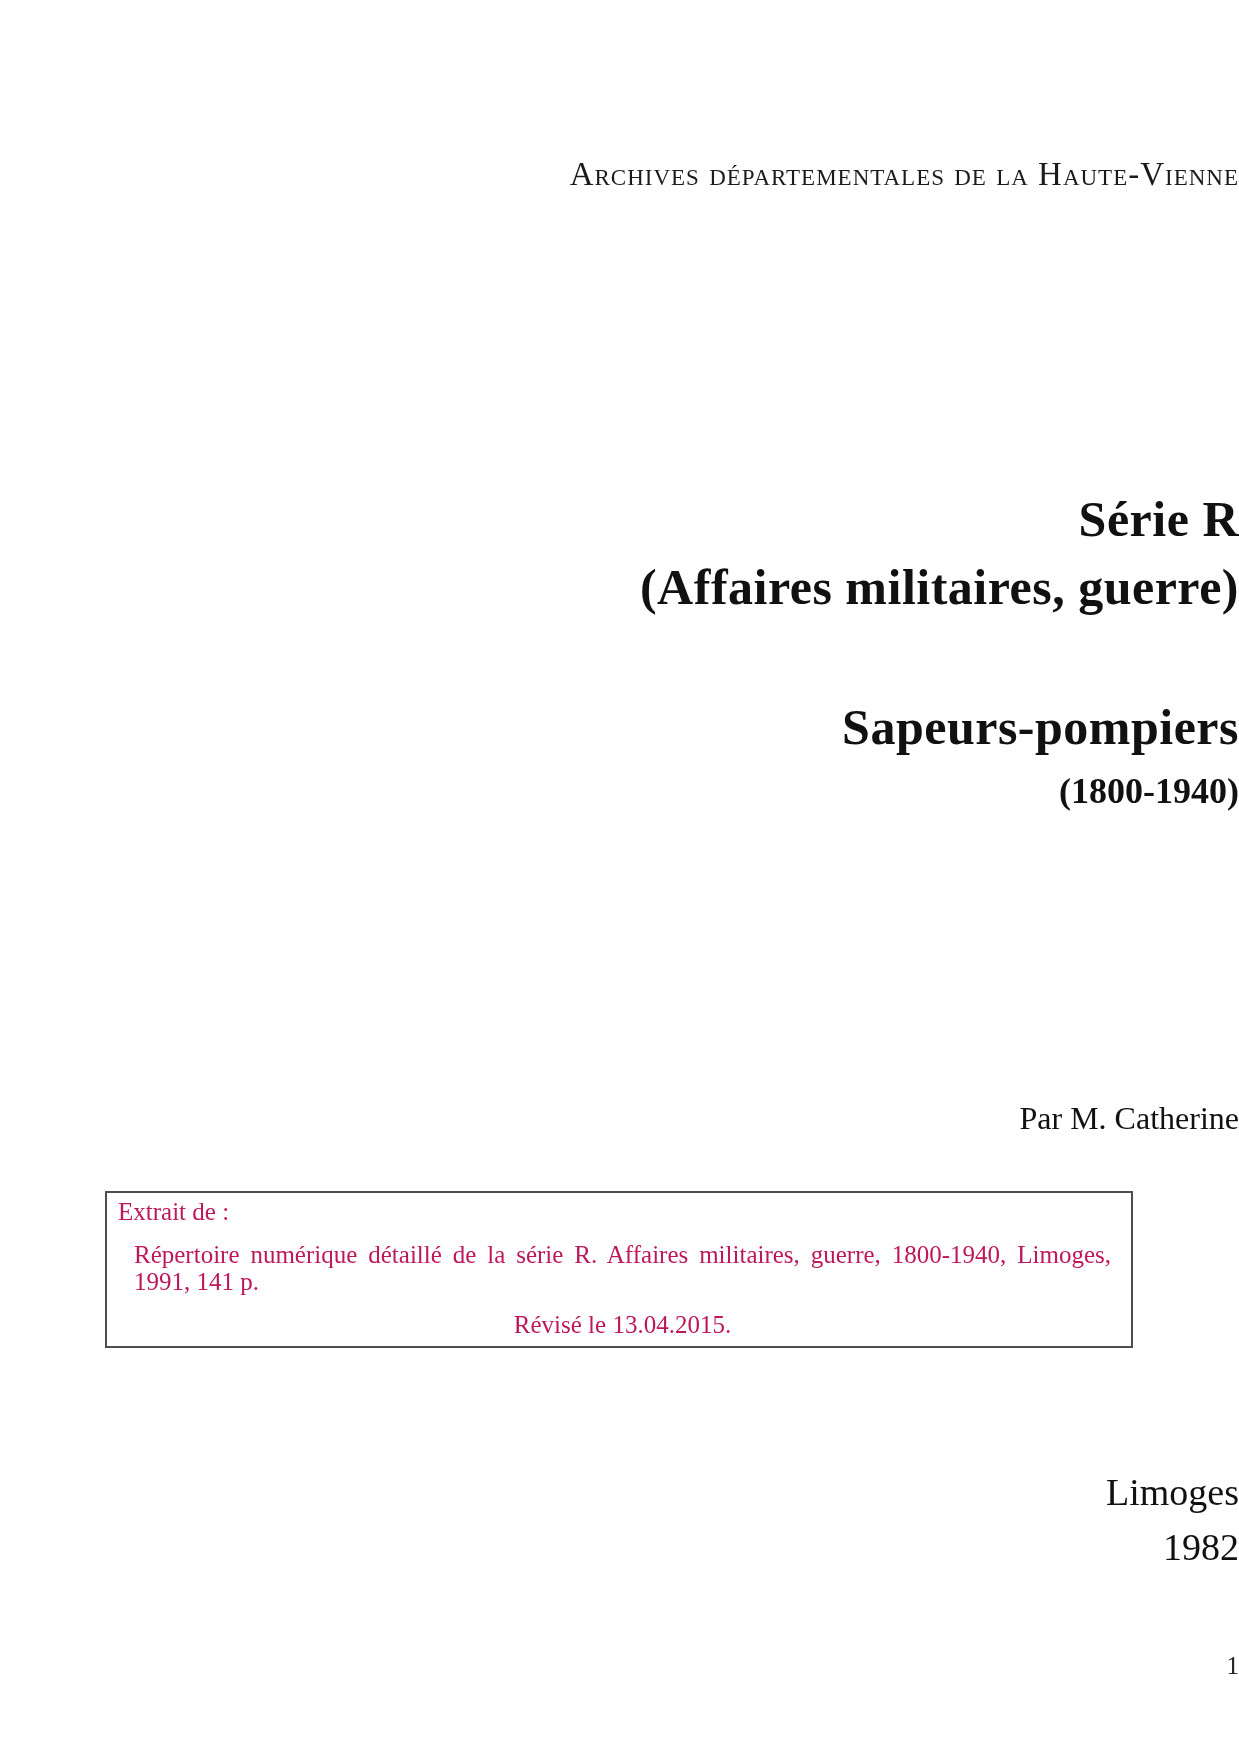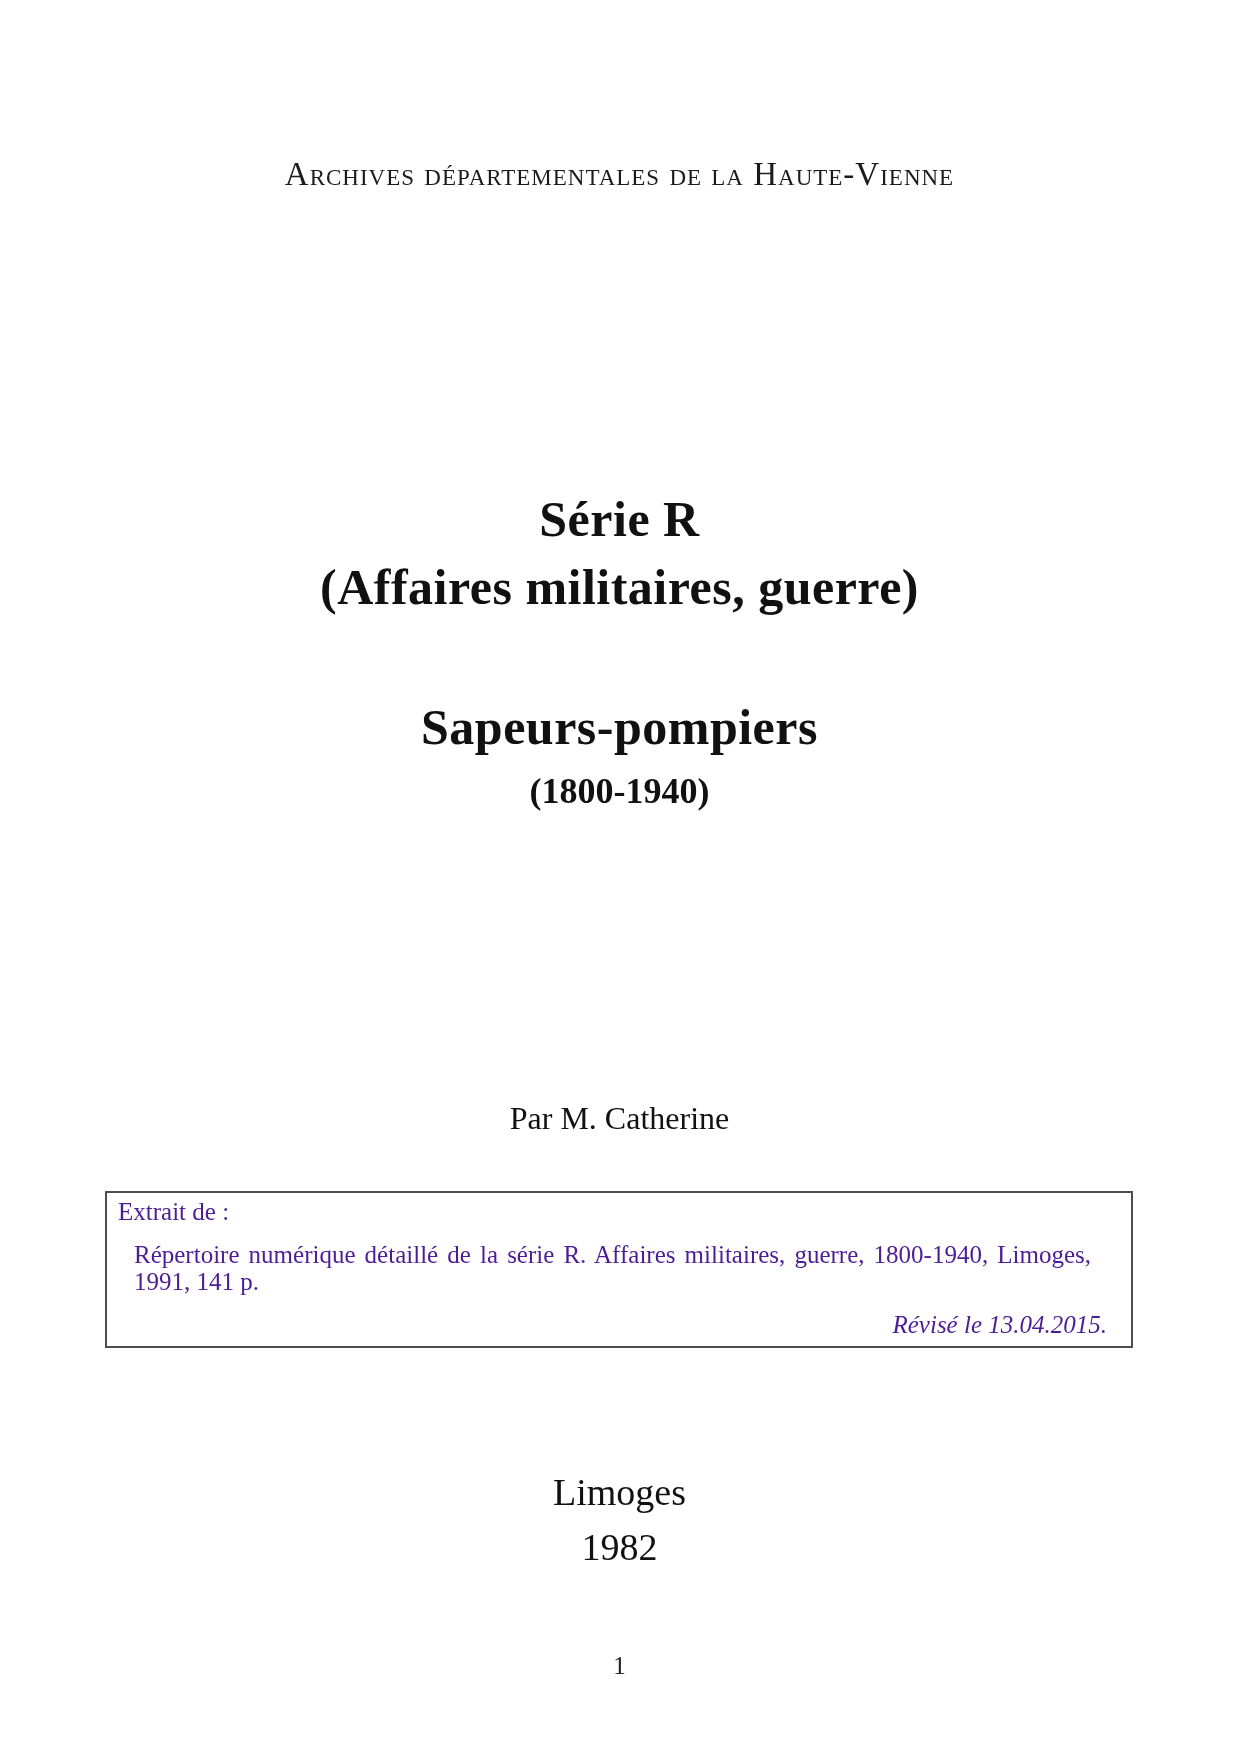--- a/index.html
+++ b/index.html
@@ -14,21 +14,21 @@
     margin: 0 auto;
     background: #ffffff;
     color: #111111;
     font-family: "Liberation Serif", "DejaVu Serif", serif;
     overflow: hidden;
   }
   .centered {
     position: absolute;
     left: 0;
     right: 0;
-    text-align: center;
+    text-align: right;
     white-space: nowrap;
   }
   .doc-header {
     top: 156px;
     font-size: 33px;
     font-variant: small-caps;
     letter-spacing: 1px;
     color: #1b1b1b;
   }
   .main-title {
@@ -54,32 +54,32 @@
     font-size: 32px;
   }
   .extract-box {
     position: absolute;
     box-sizing: border-box;
     top: 1191px;
     left: 105px;
     width: 1028px;
     min-height: 121px;
     border: 2px solid #4e4e4e;
-    padding: 5px 24px 8px 11px;
+    padding: 5px 4px 8px 11px;
     font-size: 25px;
     line-height: 27px;
-    color: #4c1d95;
+    color: #be185d;
   }
   .extract-label { text-align: left; }
   .extract-body {
     margin: 16px;
     text-align: justify;
     text-justify: inter-word;
   }
-  .extract-revision { text-align: right; font-style: italic; }
+  .extract-revision { text-align: center; }
   .place-line { top: 1470px; font-size: 38px; }
   .year-line  { top: 1525px; font-size: 38px; }
   .page-number {
     top: 1652px;
     font-size: 25px;
     color: #222222;
   }
 </style>
 </head>
 <body>

